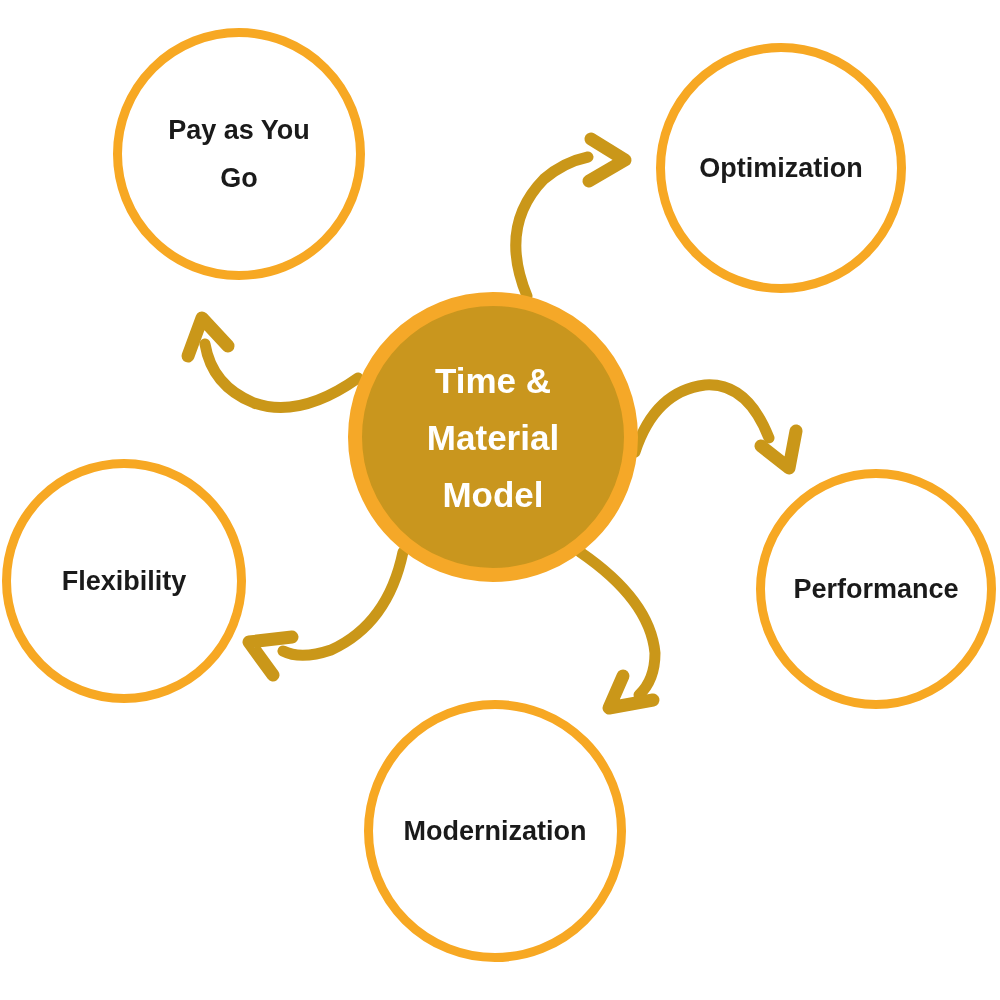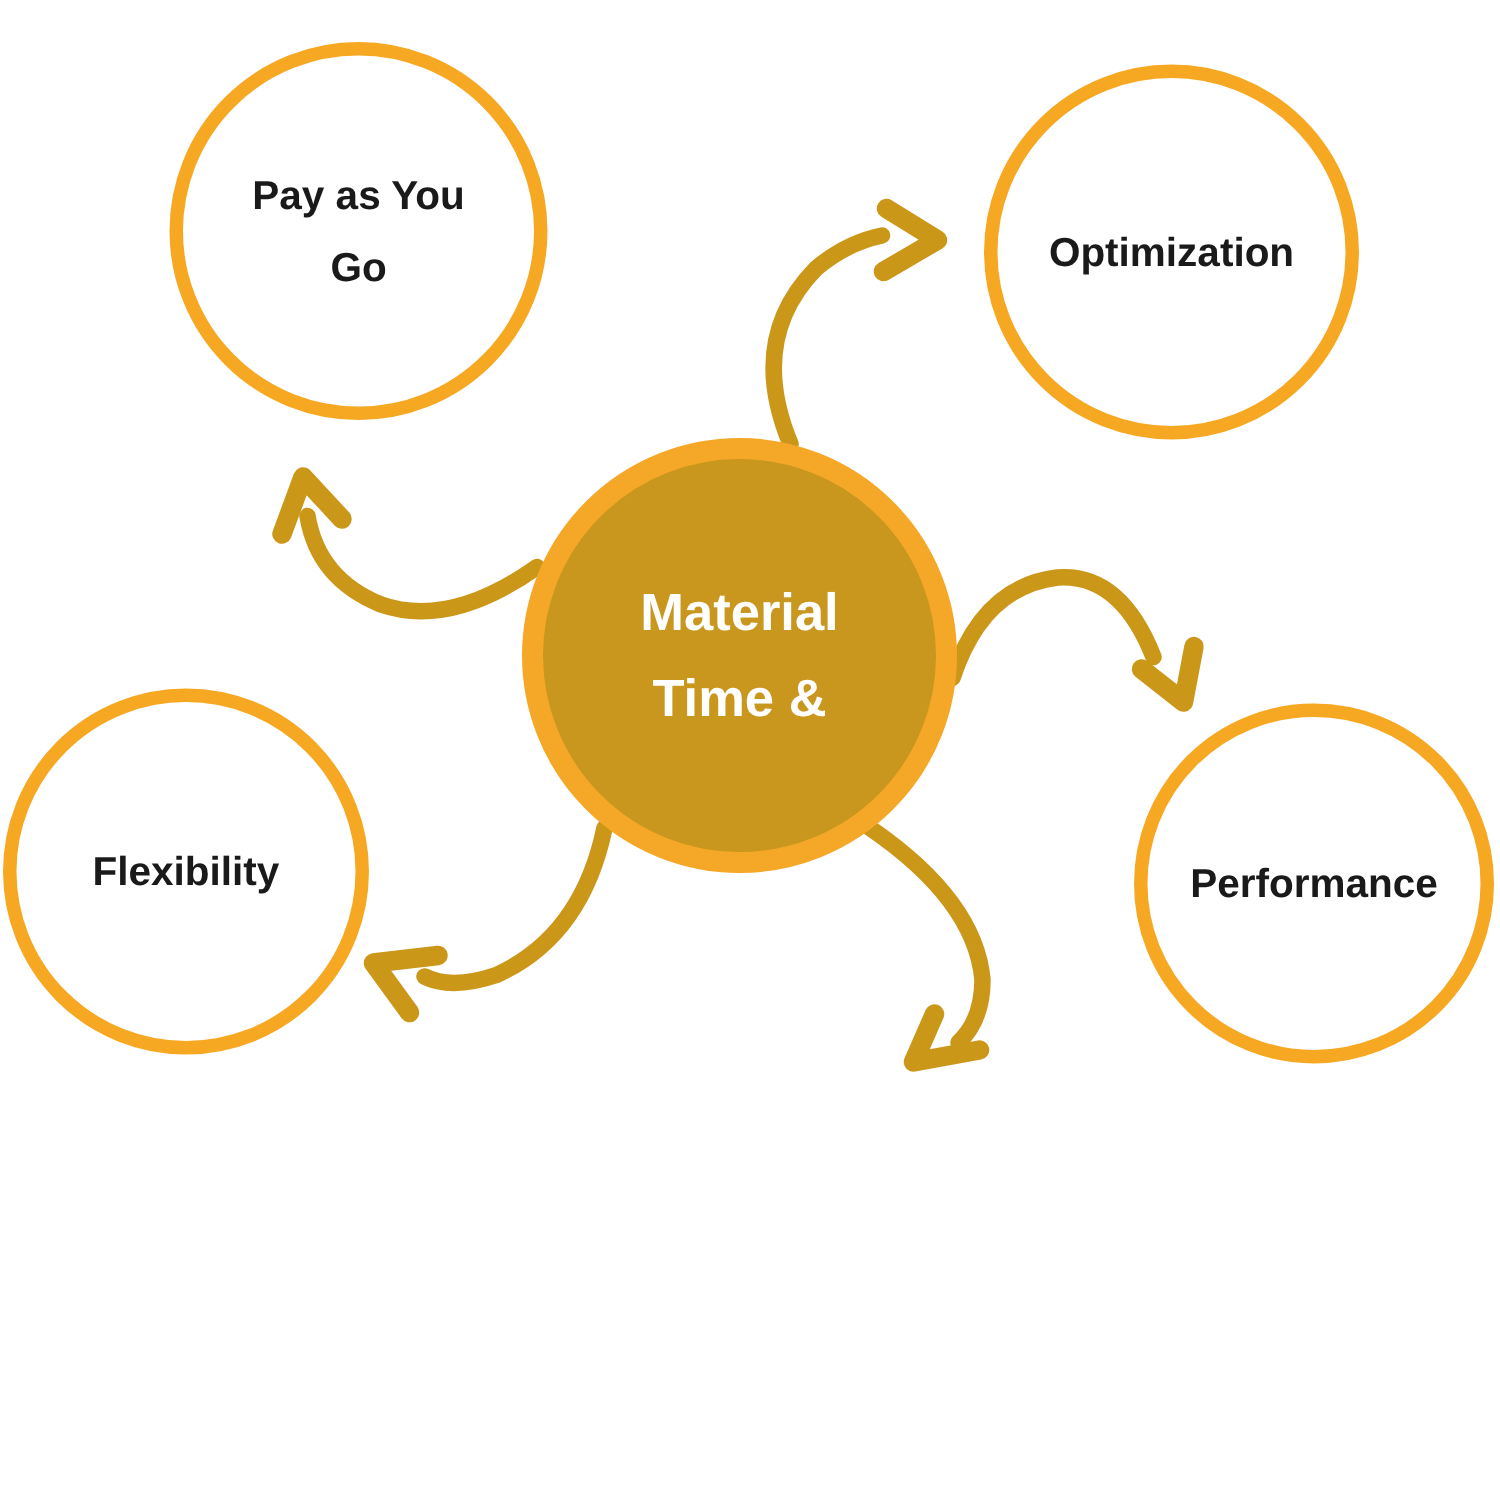--- a/index.html
+++ b/index.html
@@ -99,34 +99,38 @@
       <polyline points="623,676 609,708 653,700"></polyline>
     </g>
 
     <g>
       <path d="M 403,552 Q 388,624 331,650 Q 301,660 283,651"></path>
       <polyline points="292,637 249,642 273,675"></polyline>
     </g>
   </svg>
 
   <div class="center-node">
+    <div class="center-line">Time &amp;</div>
     <div class="center-line">Material</div>
-    <div class="center-line">Time &amp;</div>
+    <div class="center-line">Model</div>
   </div>
 
   <div class="node" style="left:113px; top:28px; width:252px; height:252px;text-align:center;">
     <span class="node-label" style="width:175px;">Pay as You Go</span>
   </div>
 
   <div class="node" style="left:656px; top:43px; width:250px; height:250px;">
     <span class="node-label">Optimization</span>
   </div>
 
   <div class="node" style="left:2px; top:459px; width:244px; height:244px;">
     <span class="node-label">Flexibility</span>
   </div>
 
   <div class="node" style="left:756px; top:469px; width:240px; height:240px;">
     <span class="node-label">Performance</span>
   </div>
 
+  <div class="node" style="left:364px; top:700px; width:262px; height:262px;">
+    <span class="node-label">Modernization</span>
+  </div>
 
 </div>
 
 </body></html>

